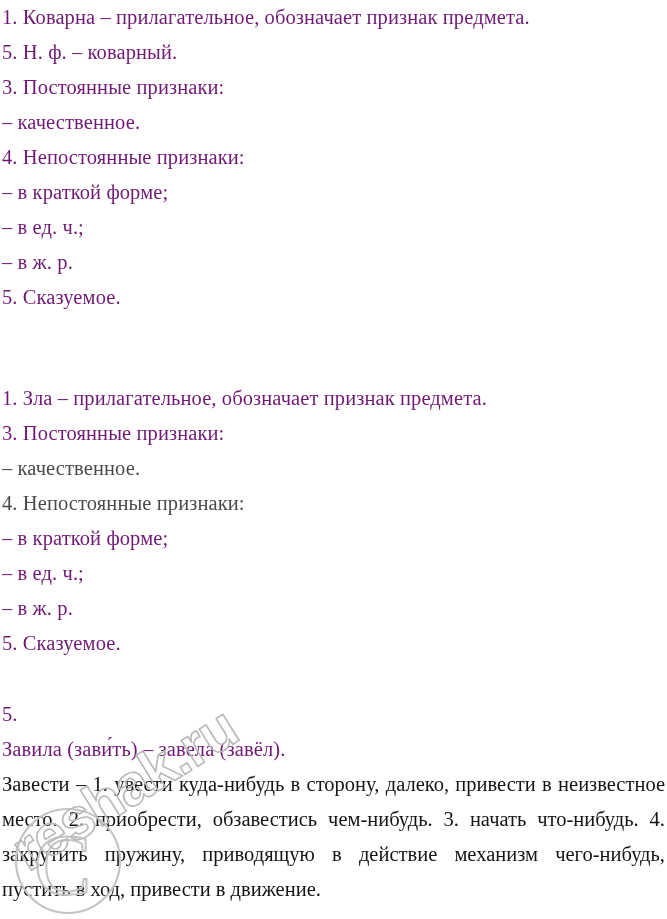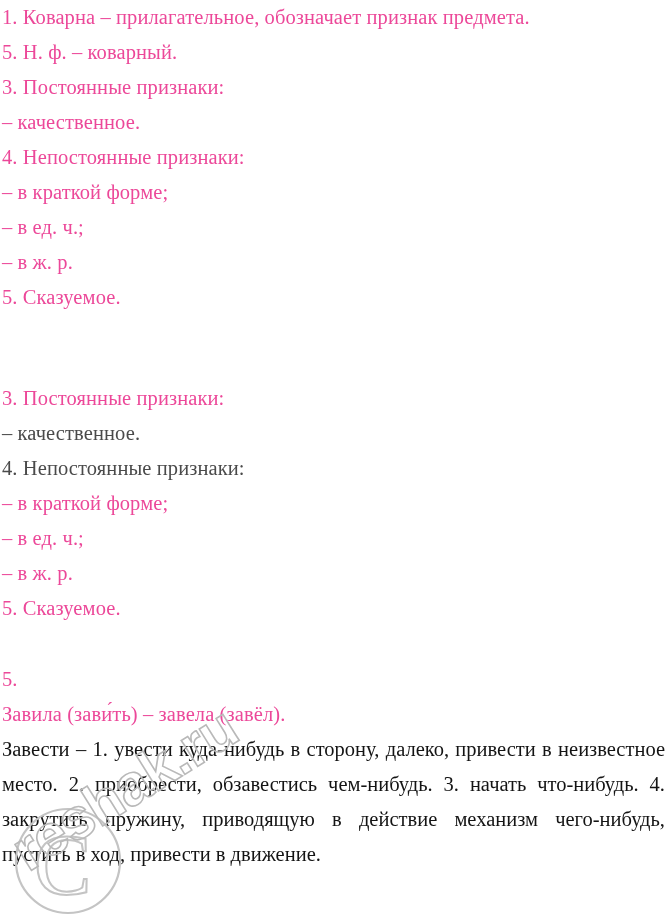--- a/index.html
+++ b/index.html
@@ -28,21 +28,21 @@
     left: 2px;
     top: 0;
     width: 663px;
   }
   .line {
     font-size: 20.5px;
     line-height: 35px;
     height: 35px;
     white-space: nowrap;
     letter-spacing: 0.1px;
-    color: #ec4899;
+    color: #701a75;
   }
   .line.faded {
     color: #4a4a4a;
   }
   .para {
     font-size: 20.5px;
     line-height: 35px;
     text-align: justify;
     text-justify: inter-word;
     color: #141414;
@@ -108,20 +108,21 @@
       <div class="line">4. Непостоянные признаки:</div>
       <div class="line">– в краткой форме;</div>
       <div class="line">– в ед. ч.;</div>
       <div class="line">– в ж. р.</div>
       <div class="line">5. Сказуемое.</div>
     </div>
 
     <div class="blockgap"></div>
 
     <div>
+      <div class="line">1. Зла – прилагательное, обозначает признак предмета.</div>
       <div class="line">3. Постоянные признаки:</div>
       <div class="line faded">– качественное.</div>
       <div class="line faded">4. Непостоянные признаки:</div>
       <div class="line">– в краткой форме;</div>
       <div class="line">– в ед. ч.;</div>
       <div class="line">– в ж. р.</div>
       <div class="line">5. Сказуемое.</div>
     </div>
 
     <div class="blockgap2"></div>

